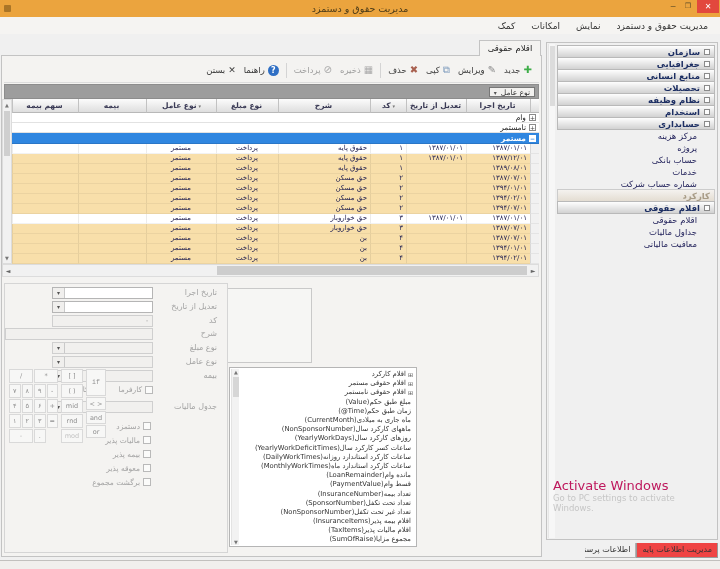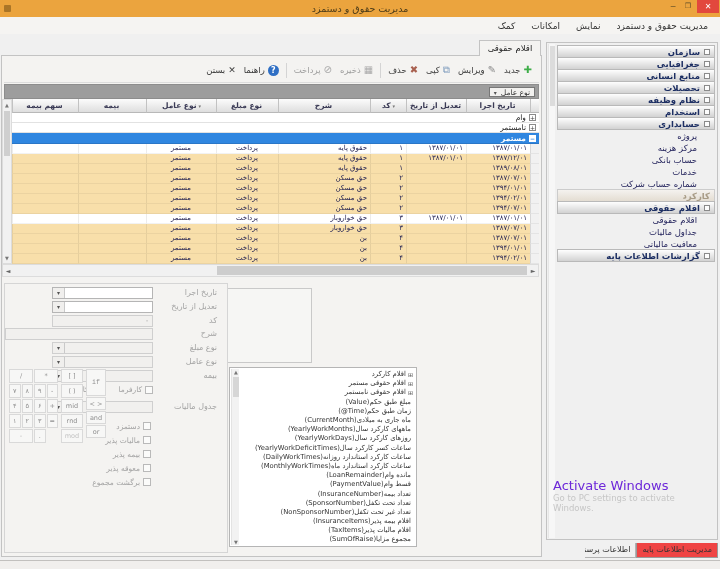--- a/index.html
+++ b/index.html
@@ -25,21 +25,21 @@
   .sb-scrollbar{position:absolute;left:1px;top:1px;bottom:1px;width:7px;background:#f7f7f7;border-left:1px solid #e6e6e6;}
   .sb-thumb{position:absolute;left:1px;top:2px;width:5px;height:60px;background:#dcdcdc;}
   .sb-list{position:absolute;top:3px;right:2px;left:10px;}
   .sb-entry{display:flex;align-items:center;}
   .t-header{height:13px;background:linear-gradient(#fefefe,#d2d2d2);border:1px solid #b9b9b9;font-size:8.5px;font-weight:bold;color:#1d2f63;padding-right:4px;margin-top:-1px;position:relative;}
   .t-dheader{height:13px;background:linear-gradient(#f4f2ef,#e4ddd2);border:1px solid #ccc;font-size:8.5px;font-weight:bold;color:#a89c87;padding-right:4px;margin-top:-1px;}
   .t-item{height:12px;font-size:8.5px;color:#26265e;padding-right:18px;}
   .sb-ic{display:inline-block;width:6px;height:6px;border:1px solid #8a8a8a;background:#fdfdfd;margin-left:4px;flex:0 0 auto;}
   .t-item .sb-ic,.t-dheader .sb-ic{visibility:hidden;width:0;margin:0;border:none;}
   .watermark{position:absolute;left:6px;bottom:26px;direction:ltr;text-align:left;}
-  .wm1{font-size:13px;color:#6d28d9;}
+  .wm1{font-size:13px;color:#be185d;}
   .wm2{font-size:8.5px;color:#c6c6c6;}
 
   
   .bottom-tabs{position:absolute;top:543px;right:2px;width:133px;height:15px;display:flex;overflow:hidden;}
   .btab{font-size:8px;line-height:13px;padding:0 5px;color:#333;background:#f0f0f0;border:1px solid #b3b3b3;border-top:none;white-space:nowrap;}
   .btab.t-active{background:#ef4444;border-color:#9a9a9a;}
 
   
   .main-tab{position:absolute;top:40px;left:479px;width:62px;height:16px;background:#f4f3f1;border:1px solid #c3c3c3;border-bottom:none;font-size:8.5px;line-height:15px;text-align:center;color:#222;z-index:2;}
   .page{position:absolute;left:1px;top:55px;width:541px;height:502px;background:#f4f3f1;border:1px solid #c3c3c3;}
@@ -567,21 +567,21 @@
             <div class="tr-item">
             <span class="tr-pre"></span>
             <span>زمان طبق حکم(Time@)</span>
           </div>
             <div class="tr-item">
             <span class="tr-pre"></span>
             <span>ماه جاری به میلادی(CurrentMonth)</span>
           </div>
             <div class="tr-item">
             <span class="tr-pre"></span>
-            <span>ماههای کارکرد سال(YearlyWorkMonths)</span>
+            <span>ماههای کارکرد سال(NonSponsorNumber)</span>
           </div>
             <div class="tr-item">
             <span class="tr-pre"></span>
             <span>روزهای کارکرد سال(YearlyWorkDays)</span>
           </div>
             <div class="tr-item">
             <span class="tr-pre"></span>
             <span>ساعات کسر کارکرد سال(YearlyWorkDeficitTimes)</span>
           </div>
             <div class="tr-item">
@@ -657,61 +657,57 @@
           <div class="sb-entry t-header">
           <span class="sb-ic"></span>
           <span>استخدام</span>
         </div>
           <div class="sb-entry t-header">
           <span class="sb-ic"></span>
           <span>حسابداری</span>
         </div>
           <div class="sb-entry t-item">
           <span class="sb-ic"></span>
+          <span>مرکز هزینه</span>
+        </div>
+          <div class="sb-entry t-item">
+          <span class="sb-ic"></span>
           <span>پروژه</span>
         </div>
           <div class="sb-entry t-item">
           <span class="sb-ic"></span>
-          <span>مرکز هزینه</span>
+          <span>حساب بانکی</span>
         </div>
           <div class="sb-entry t-item">
           <span class="sb-ic"></span>
-          <span>حساب بانکی</span>
+          <span>خدمات</span>
         </div>
           <div class="sb-entry t-item">
           <span class="sb-ic"></span>
-          <span>خدمات</span>
+          <span>شماره حساب شرکت</span>
+        </div>
+          <div class="sb-entry t-dheader">
+          <span class="sb-ic"></span>
+          <span>کارکرد</span>
+        </div>
+          <div class="sb-entry t-header">
+          <span class="sb-ic"></span>
+          <span>اقلام حقوقی</span>
         </div>
           <div class="sb-entry t-item">
           <span class="sb-ic"></span>
-          <span>شماره حساب شرکت</span>
-        </div>
-          <div class="sb-entry t-dheader">
-          <span class="sb-ic"></span>
-          <span>کارکرد</span>
-        </div>
-          <div class="sb-entry t-header">
-          <span class="sb-ic"></span>
           <span>اقلام حقوقی</span>
         </div>
           <div class="sb-entry t-item">
           <span class="sb-ic"></span>
-          <span>اقلام حقوقی</span>
+          <span>جداول مالیات</span>
         </div>
           <div class="sb-entry t-item">
           <span class="sb-ic"></span>
-          <span>جداول مالیات</span>
-        </div>
-          <div class="sb-entry t-item">
-          <span class="sb-ic"></span>
           <span>معافیت مالیاتی</span>
-        </div>
-          <div class="sb-entry t-header">
-          <span class="sb-ic"></span>
-          <span>گزارشات اطلاعات پایه</span>
         </div>
         </div>
     <div class="watermark">
       <div class="wm1">Activate Windows</div>
       <div class="wm2">Go to PC settings to activate Windows.</div>
     </div>
   </div>
 
   <div class="bottom-tabs">
 

